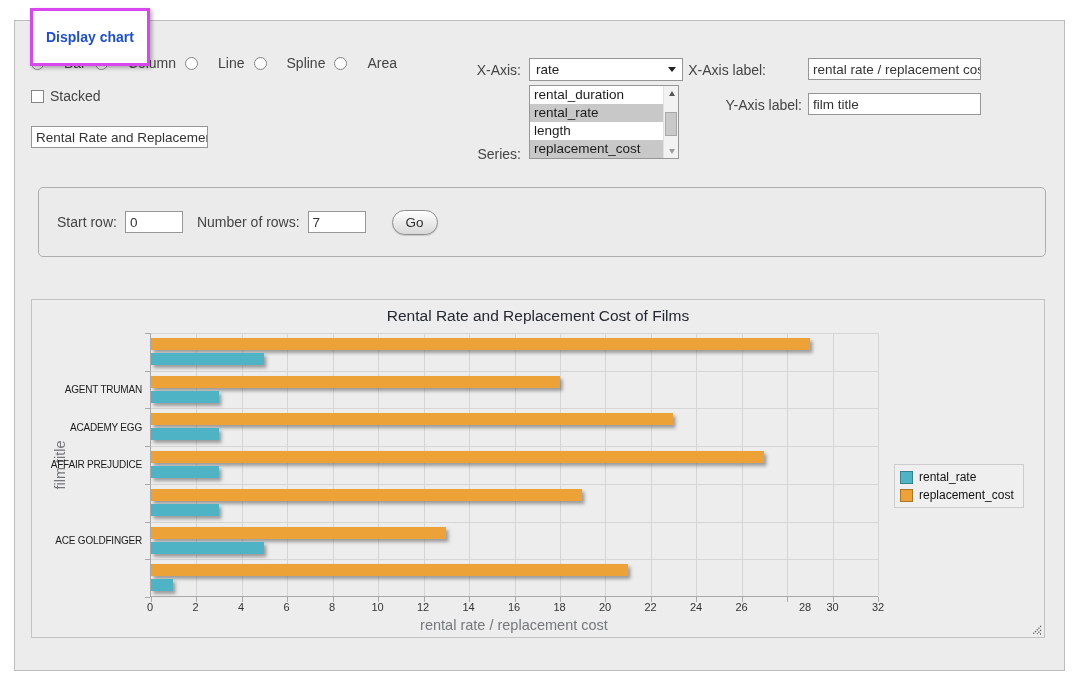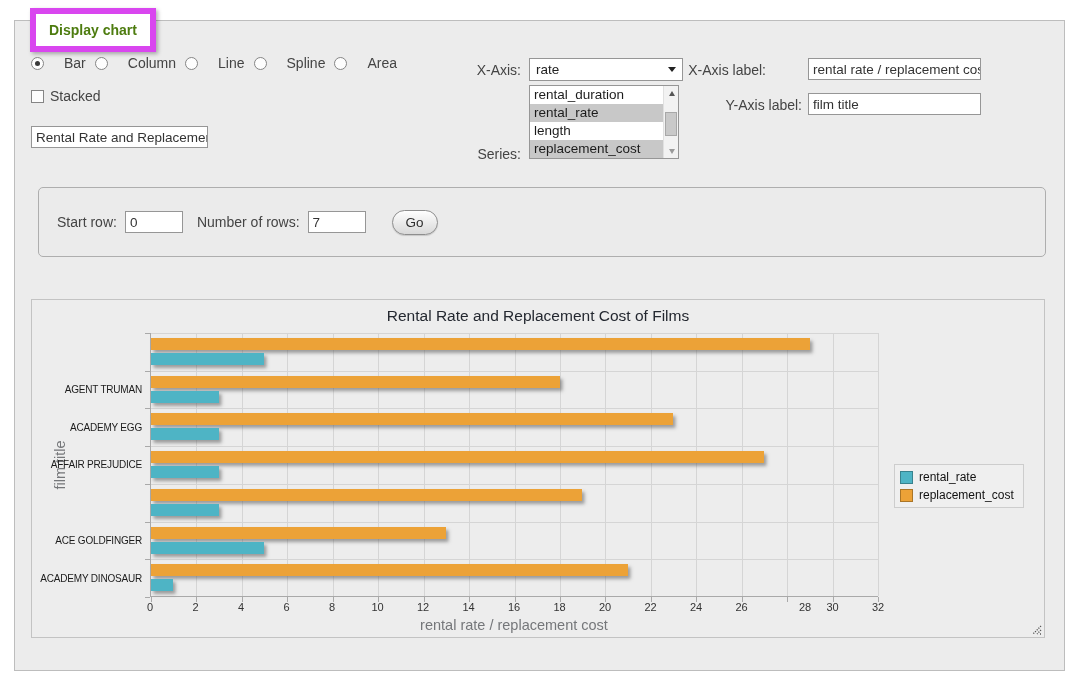--- a/index.html
+++ b/index.html
@@ -5,22 +5,22 @@
   * { margin:0; padding:0; box-sizing:border-box; }
   html,body { width:1081px; height:681px; background:#ffffff; font-family:"Liberation Sans", sans-serif; overflow:hidden; }
 
   
   .fieldset {
     position:absolute; left:14px; top:20px; width:1051px; height:651px;
     background:#ececec; border:1px solid #bdbdbd;
   }
   .legend-box {
     position:absolute; left:15px; top:-13px; background:#ffffff;
-    border:6px solid #d946ef; padding:8px 13px; font-size:14px; font-weight:bold;
-    color:#4d7c0f; box-shadow:2px 2px 4px rgba(0,0,0,0.3); z-index:5;
+    border:3px solid #d946ef; padding:18px 13px; font-size:14px; font-weight:bold;
+    color:#1d4ed8; box-shadow:2px 2px 4px rgba(0,0,0,0.3); z-index:5;
   }
 
   
   .ctl-label { position:absolute; font-size:14px; color:#444; text-align:right; }
   .txt-input {
     position:absolute; height:22px; background:#fff; border:1px solid #969696;
     font-family:"Liberation Sans",sans-serif; font-size:13.5px; color:#333;
     padding:2px 4px; outline:none; white-space:nowrap; overflow:hidden; line-height:17px;
   }
   .radio-row { position:absolute; left:16px; top:34px; display:flex; align-items:center; gap:9px; }
@@ -175,21 +175,20 @@
   <div class="chart-wrap">
     <div class="chart-title">Rental Rate and Replacement Cost of Films</div>
     <div class="y-title-wrap">
       <span class="y-title">film title</span>
     </div>
     <div class="cat-labels">
         <div class="cat-label" style="top: 37.7143px; height: 37.7143px;">AGENT TRUMAN</div>
         <div class="cat-label" style="top: 75.4286px; height: 37.7143px;">ACADEMY EGG</div>
         <div class="cat-label" style="top: 113.143px; height: 37.7143px;">AFFAIR PREJUDICE</div>
         <div class="cat-label" style="top: 188.571px; height: 37.7143px;">ACE GOLDFINGER</div>
-        <div class="cat-label" style="top: 226.286px; height: 37.7143px;">ACADEMY DINOSAUR</div>
       </div>
     <div class="plot">
         <div class="xtick-mark" style="left: 0%;"></div>
         <div class="vline" style="left: 6.25%;"></div>
         <div class="xtick-mark" style="left: 6.25%;"></div>
         <div class="vline" style="left: 12.5%;"></div>
         <div class="xtick-mark" style="left: 12.5%;"></div>
         <div class="vline" style="left: 18.75%;"></div>
         <div class="xtick-mark" style="left: 18.75%;"></div>
         <div class="vline" style="left: 25%;"></div>

